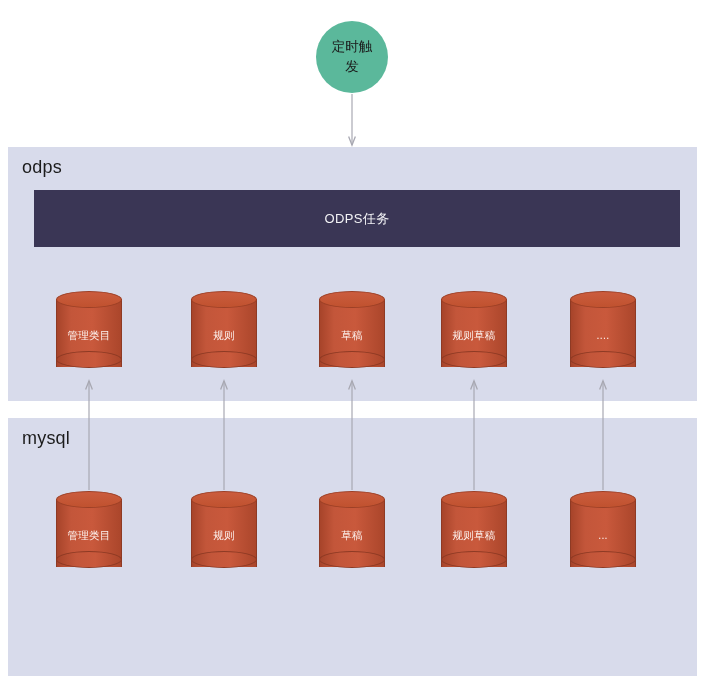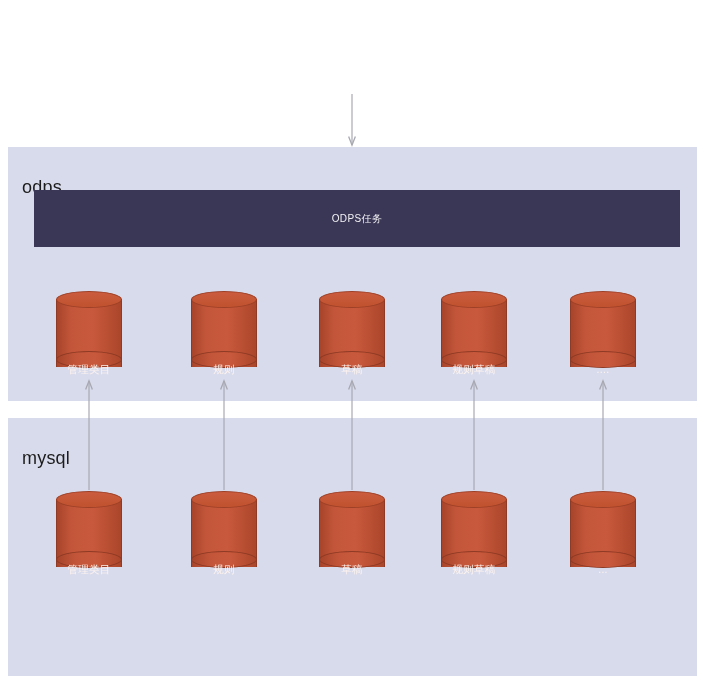--- a/index.html
+++ b/index.html
@@ -70,39 +70,38 @@
     height: 258px;
     padding-left: 8px;
   }
   .panel-title {
     position: absolute;
     left: 14px;
     top: 10px;
     font-size: 18px;
     color: #1c1c1c;
     letter-spacing: 0.2px;
-    margin-top: 20px;
   }
 
   
   .task-bar {
     position: absolute;
     left: 34px;
     top: 190px;
     width: 646px;
     height: 57px;
     background: #3a3655;
     display: flex;
     align-items: center;
     justify-content: center;
     box-sizing: border-box;
   }
   .task-bar .label {
     color: #f2f2f5;
-    font-size: 10px;
+    font-size: 13px;
     letter-spacing: 0.4px;
   }
 
   
   .cyl {
     position: absolute;
     width: 66px;
     height: 84px;
   }
   .cyl .body {
@@ -142,28 +141,30 @@
     position: absolute;
     left: 0;
     top: 38px;
     width: 66px;
     text-align: center;
     color: #fdf3ef;
     font-size: 10.5px;
     letter-spacing: 0.3px;
     z-index: 3;
     white-space: nowrap;
-    margin-top: 34px;
   }
 </style>
 </head>
 <body>
 
 <div id="canvas">
 
+  <div class="trigger-circle">
+    <span class="label">定时触发</span>
+  </div>
 
   <div class="panel panel-odps">
     <span class="panel-title">odps</span>
   </div>
 
   <div class="panel panel-mysql">
     <span class="panel-title">mysql</span>
   </div>
 
   <div class="task-bar">

